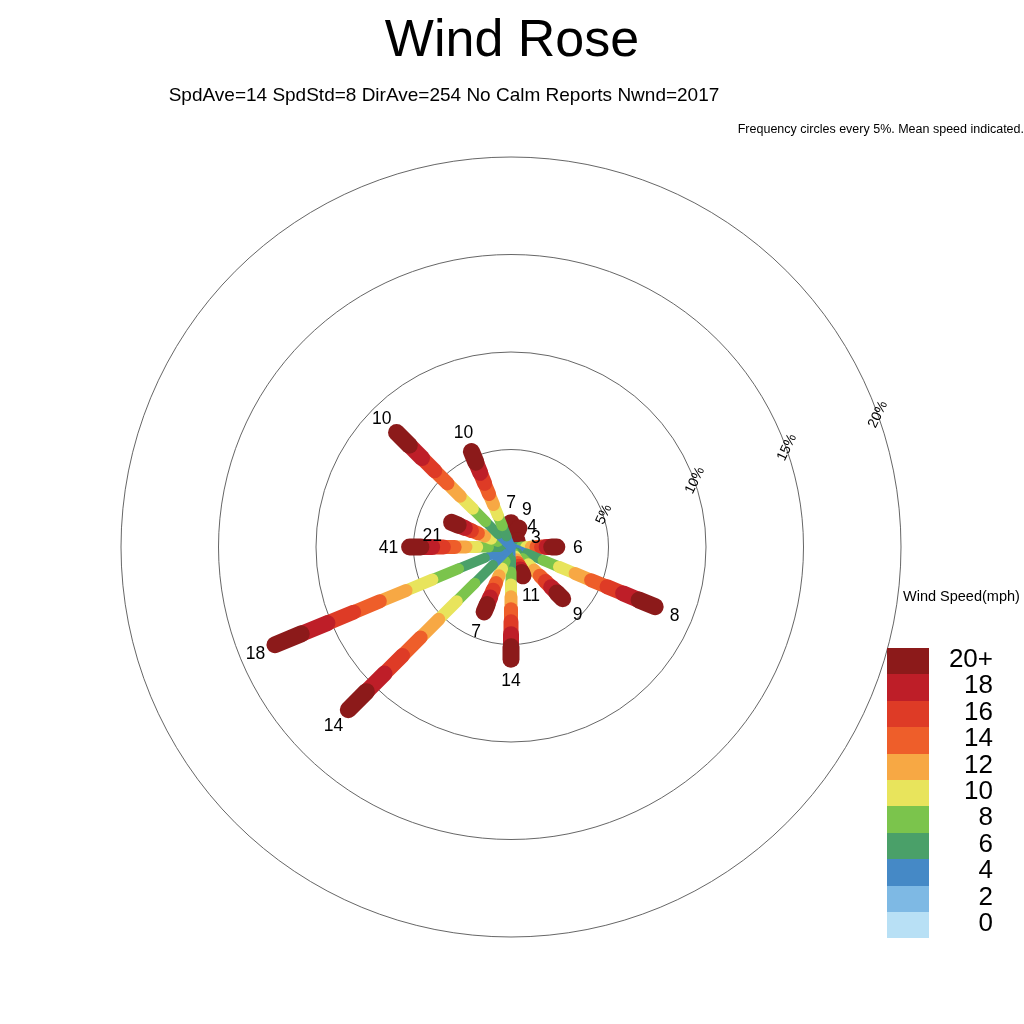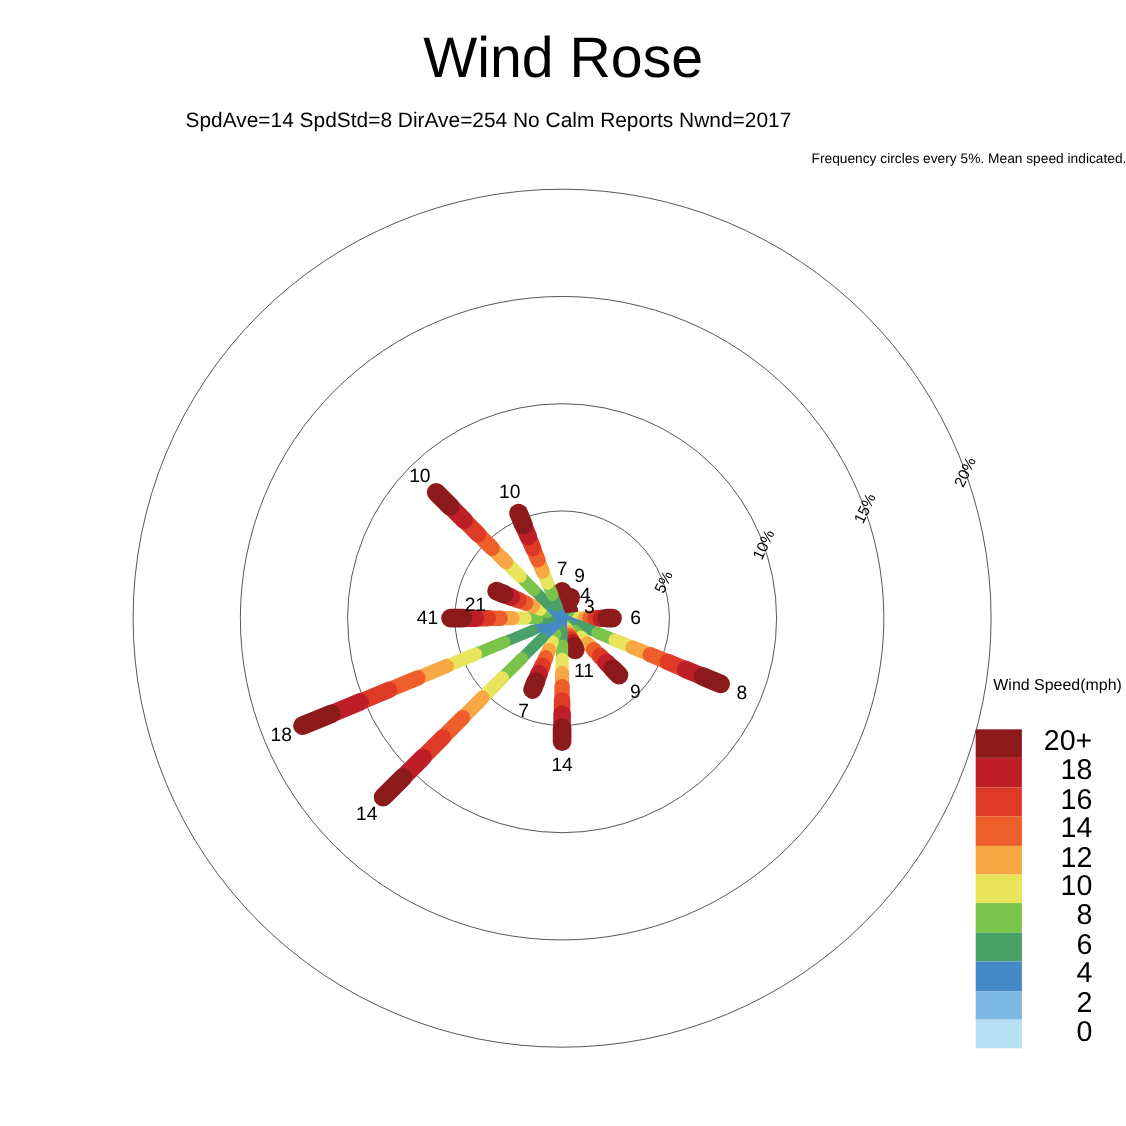--- a/index.html
+++ b/index.html
@@ -10,21 +10,20 @@
   body {
     width: 1024px;
     height: 1024px;
     position: relative;
     font-family: "Liberation Sans", sans-serif;
     overflow: hidden;
   }
   #root {
     position: absolute;
     inset: 0;
-    margin-top: 15px;
   }
   .title {
     position: absolute;
     top: 8px;
     left: 0;
     width: 1024px;
     text-align: center;
     font-size: 52px;
     color: #000;
     letter-spacing: 0px;
@@ -48,21 +47,21 @@
     color: #000;
   }
   svg.rose {
     position: absolute;
     left: 0;
     top: 0;
   }
   .legend-title {
     position: absolute;
     left: 903px;
-    top: 600px;
+    top: 588px;
     font-size: 14.5px;
     color: #000;
     white-space: nowrap;
   }
   .legend-box {
     position: absolute;
     left: 887px;
     top: 648px;
     width: 42px;
   }

